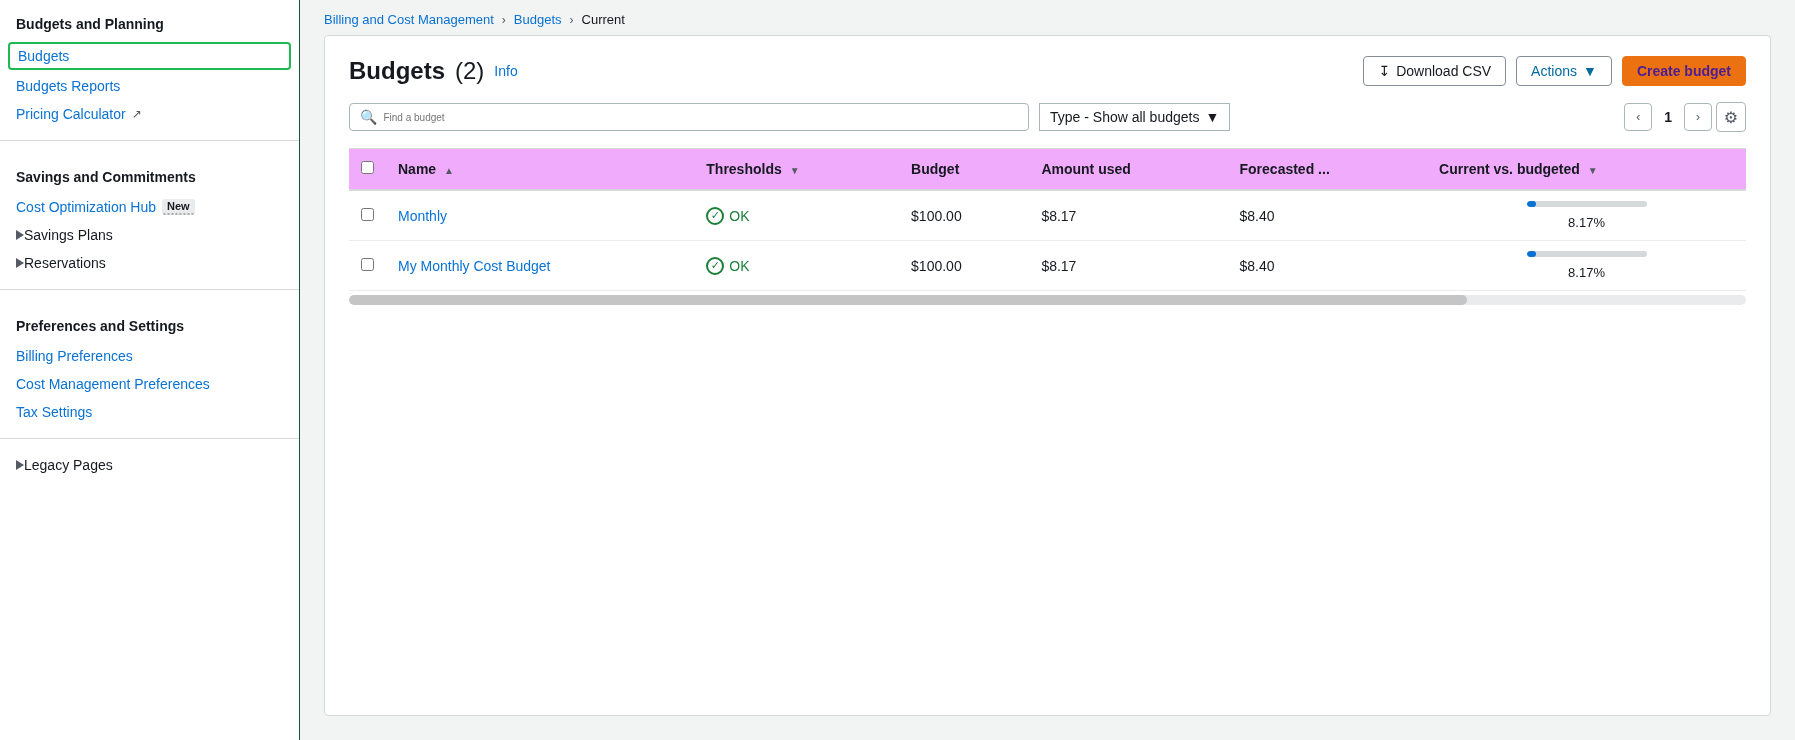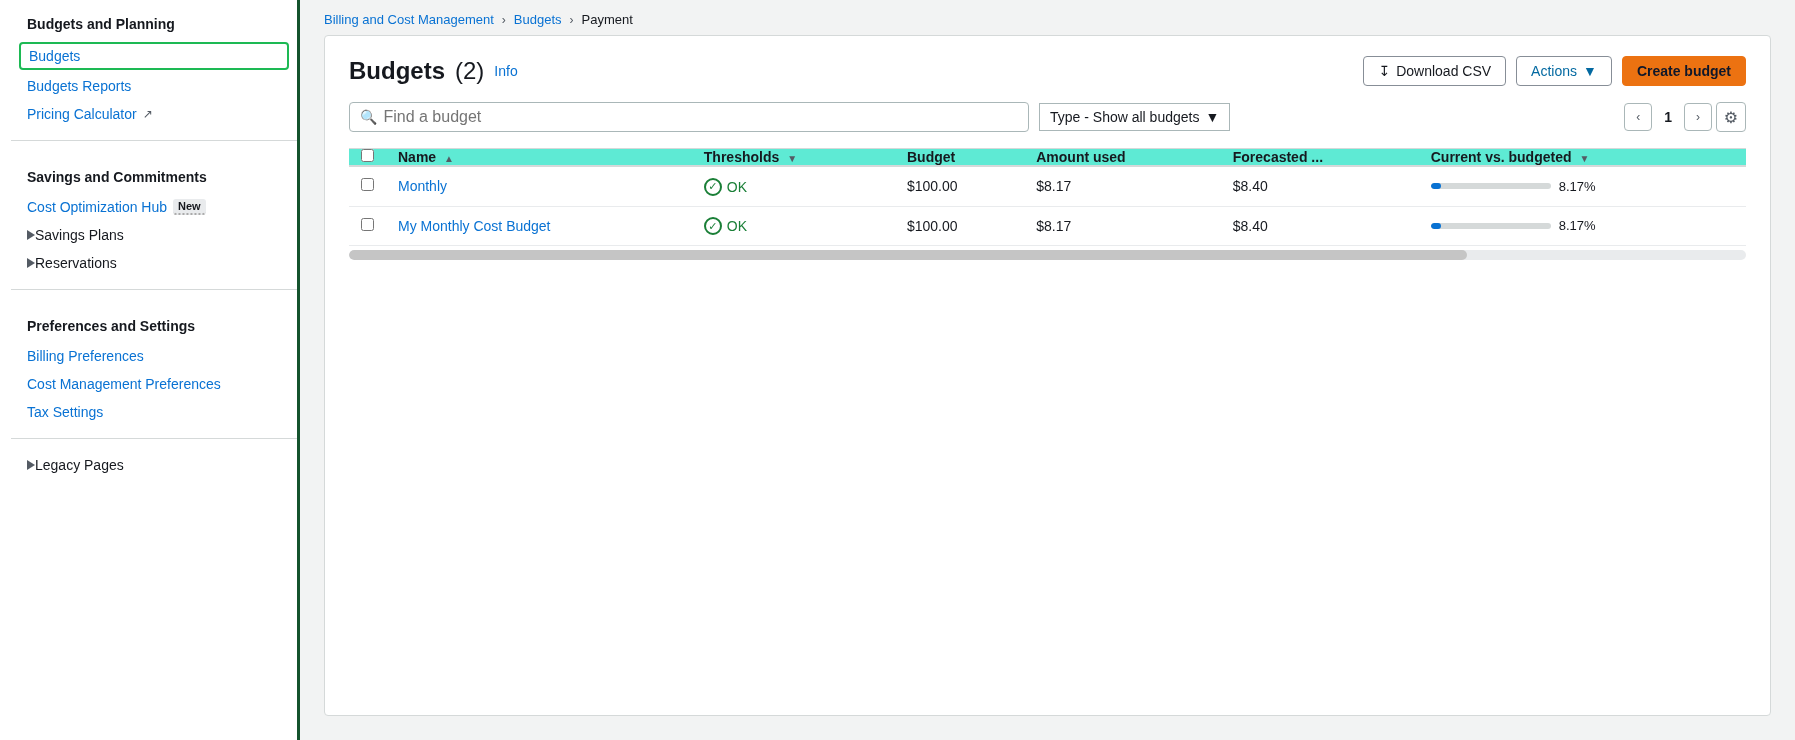--- a/index.html
+++ b/index.html
@@ -3,25 +3,24 @@
   <meta charset="utf-8">
   <style>
     * { box-sizing: border-box; margin: 0; padding: 0; }
     body { font-family: "Amazon Ember", Arial, sans-serif; font-size: 14px; background: #f2f3f3; color: #16191f; display: flex; height: 740px; overflow: hidden; }
 
     
     .sidebar {
       width: 300px;
       min-width: 300px;
       background: #fff;
-      border-right: 3px solid #14532d;
+      border-right: 1px solid #14532d;
       overflow-y: auto;
       display: flex;
       flex-direction: column;
-      padding-left: 11px;
     }
     .sidebar-section-title {
       font-weight: 700;
       font-size: 14px;
       color: #16191f;
       padding: 16px 16px 8px 16px;
     }
     .sidebar-item {
       padding: 6px 16px;
       cursor: pointer;
@@ -134,21 +133,21 @@
       color: #16191f;
     }
     .btn-default {
       background: #fff;
       border-color: #878e97;
       color: #0369a1;
     }
     .btn-primary {
       background: #ec7211;
       border-color: #ec7211;
-      color: #0f172a;
+      color: #4c1d95;
       font-weight: 700;
     }
 
     
     .filter-bar {
       display: flex;
       align-items: center;
       gap: 10px;
       margin-bottom: 16px;
     }
@@ -158,21 +157,21 @@
       align-items: center;
       border: 1px solid #aab7b8;
       border-radius: 4px;
       padding: 5px 10px;
       background: #fff;
       max-width: 680px;
     }
     .search-box input {
       border: none;
       outline: none;
-      font-size: 16px;
+      font-size: 10px;
       width: 100%;
       color: #c2410c;
     }
     .search-icon { color: #545b64; margin-right: 6px; font-size: 14px; }
     .type-filter {
       display: flex;
       align-items: center;
       border: 1px solid #aab7b8;
       border-radius: 0;
       padding: 5px 10px;
@@ -213,24 +212,24 @@
       color: #545b64;
     }
 
     
     .budget-table {
       width: 100%;
       border-collapse: collapse;
       font-size: 14px;
     }
     .budget-table th {
-      background: #5eead4;
+      background: #f0abfc;
       border-top: 1px solid #d5d9d9;
       border-bottom: 2px solid #d5d9d9;
-      padding: 0 12px;
+      padding: 12px 12px;
       text-align: left;
       font-weight: 700;
       color: #16191f;
       white-space: nowrap;
     }
     .budget-table th.sortable { cursor: pointer; }
     .budget-table td {
       border-bottom: 1px solid #e9ebed;
       padding: 10px 12px;
       vertical-align: middle;
@@ -253,20 +252,21 @@
       justify-content: center;
       font-size: 11px;
       color: #1a7f37;
     }
 
     
     .progress-bar-container {
       display: flex;
       align-items: center;
       gap: 8px;
+      flex-direction: column;
     }
     .progress-bar-track {
       width: 120px;
       height: 6px;
       background: #d5d9d9;
       border-radius: 3px;
       overflow: hidden;
     }
     .progress-bar-fill {
       height: 100%;
@@ -348,21 +348,21 @@
   </div>
 </div>
 
 <div class="main-content">
 
   <div class="breadcrumb">
     <a href="#">Billing and Cost Management</a>
     <span class="breadcrumb-sep">›</span>
     <a href="#">Budgets</a>
     <span class="breadcrumb-sep">›</span>
-    <span class="breadcrumb-current">Payment</span>
+    <span class="breadcrumb-current">Current</span>
   </div>
 
   <div class="card">
 
     <div class="card-header">
       <div class="card-title">
         <span>Budgets</span>
         <span class="count">(2)</span>
         <span class="info-link">Info</span>
       </div>

